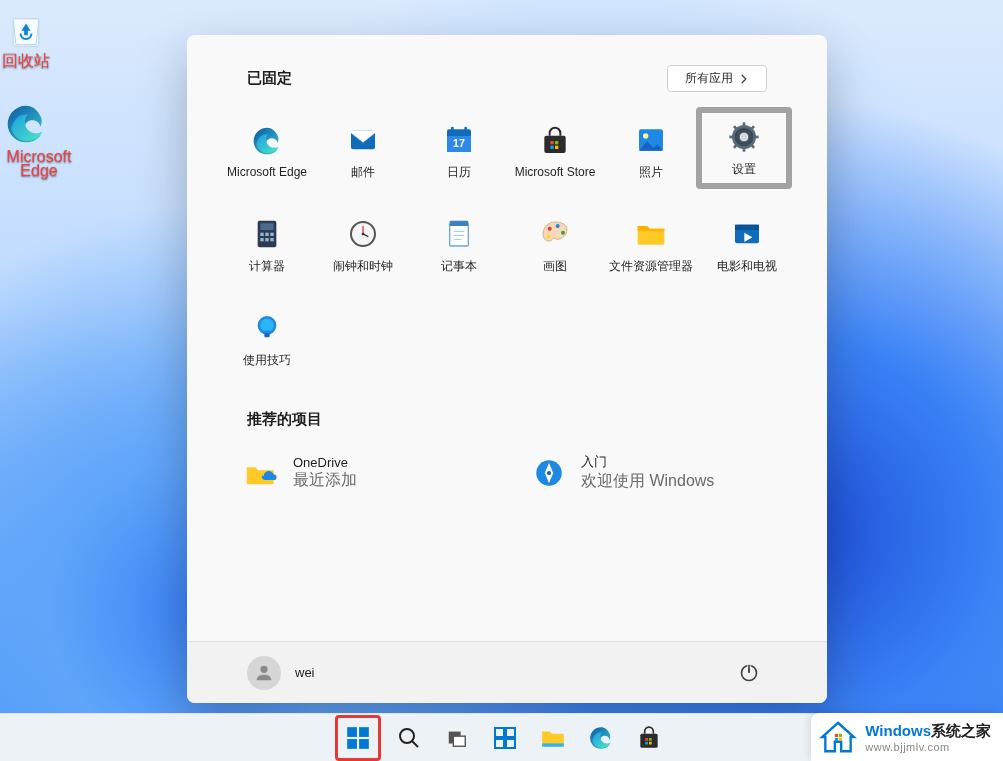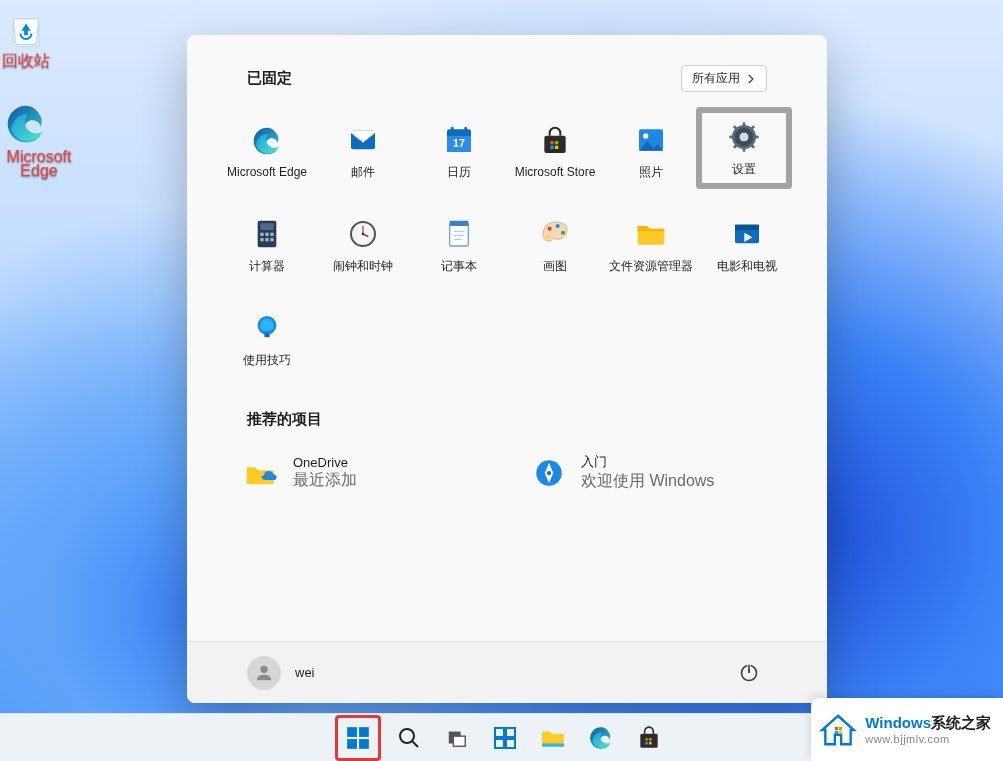--- a/index.html
+++ b/index.html
@@ -42,21 +42,21 @@
     padding: 30px 32px 10px;
   }
   .section-header {
     display: flex; justify-content: space-between; align-items: center;
     margin-bottom: 18px;
     padding: 0 28px;
   }
   .section-title { font-size: 15px; font-weight: 600; color: #1f1f1f; }
   .all-apps {
     background: #fff; border: 1px solid #d0d0d0; border-radius: 4px;
-    padding: 4px 10px; font-size: 12px; color: #1f1f1f;
+    padding: 4px 17px; font-size: 12px; color: #1f1f1f;
     display: inline-flex; align-items: center; gap: 6px;
     cursor: pointer;
   }
   .all-apps svg { width: 10px; height: 10px; }
 
   .pinned-grid {
     display: grid;
     grid-template-columns: repeat(6, 1fr);
     row-gap: 12px;
     column-gap: 0;
@@ -141,21 +141,21 @@
   }
   .task-icon.highlighted {
     border: 3px solid #e53935;
     width: 46px; height: 46px;
   }
 
   
   .watermark {
     position: absolute;
     right: 0; bottom: 0;
-    height: 63px;
+    height: 48px;
     background: #fff;
     border-radius: 8px 0 0 0;
     display: flex; align-items: center; gap: 8px;
     padding: 4px 12px 4px 8px;
     box-shadow: -2px -2px 10px rgba(0,0,0,.1);
     z-index: 10;
   }
   .watermark .wm-text { display: flex; flex-direction: column; }
   .watermark .wm-title { font-size: 15px; font-weight: 600; }
   .watermark .wm-title .blue { color: #0078d4; }

